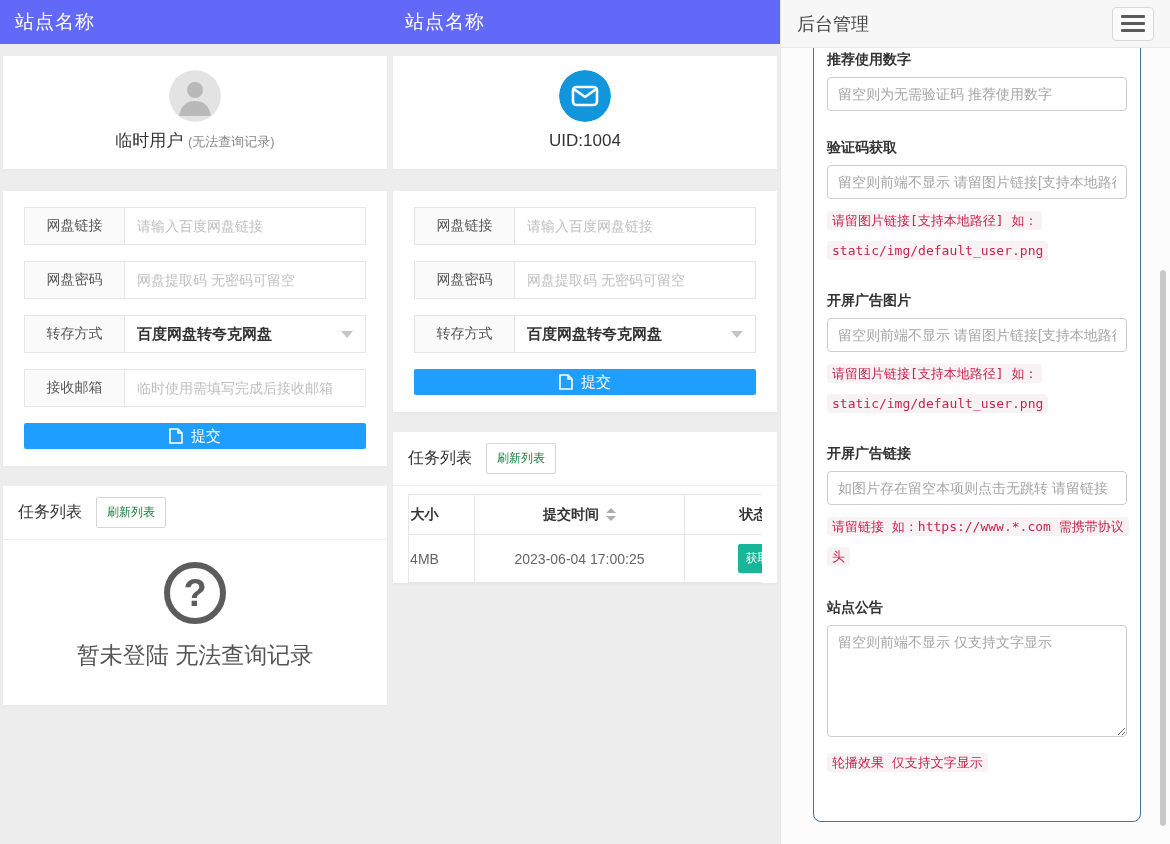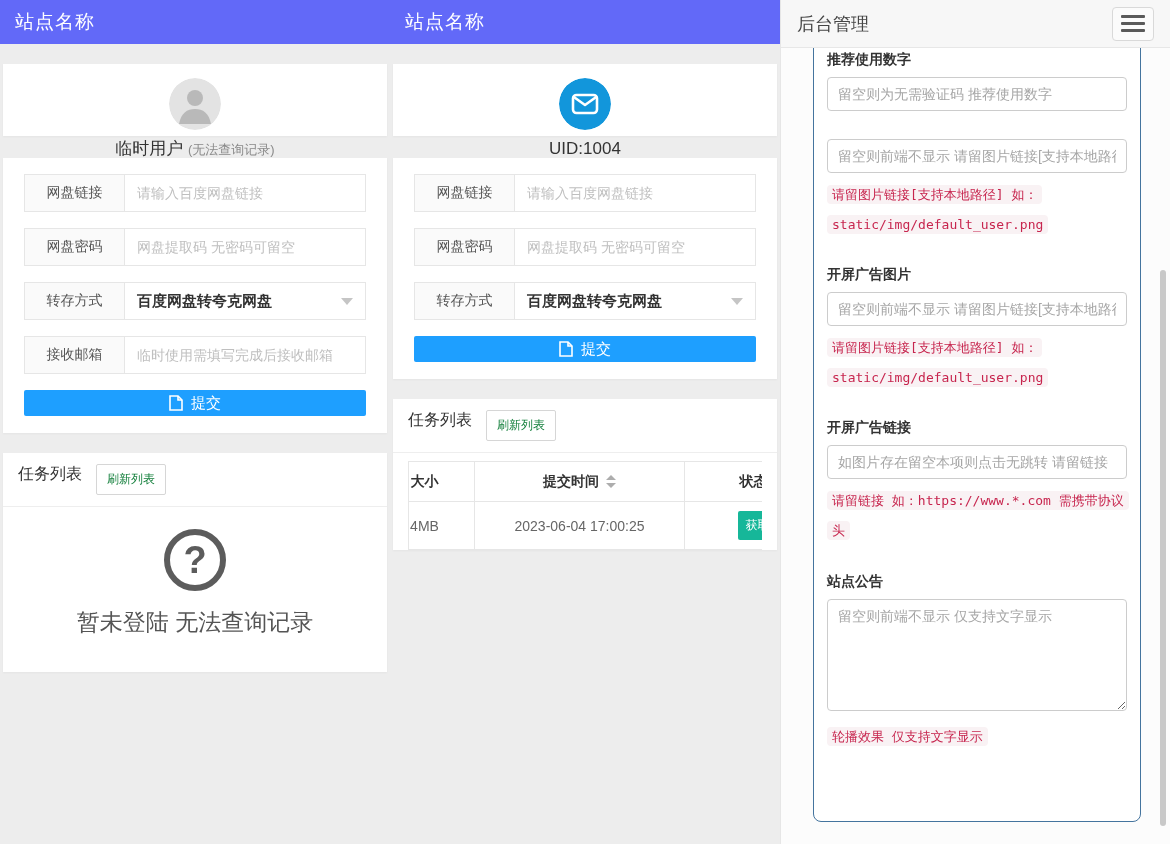--- a/index.html
+++ b/index.html
@@ -8,41 +8,41 @@
 
   .panel { position:absolute; top:0; height:844px; width:390px; }
   .panel-left  { left:0;    background:#ededed; }
   .panel-mid   { left:390px; background:#ededed; }
   .panel-admin { left:780px; background:#fcfcfc; border-left:1px solid #e6e6e6; }
 
   
   .site-header { height:44px; background:#6269f8; color:#fff; font-size:19px;
                  line-height:44px; padding:0 15px; letter-spacing:1px; }
   .card { background:#fff; margin:0 3px; box-shadow:0 1px 2px rgba(0,0,0,.04); }
-  .user-card { margin-top:20px; text-align:center; padding:14px 0 12px; height:72px; }
+  .user-card { margin-top:12px; text-align:center; padding:14px 0 12px; height:113px; }
   .avatar-wrap { width:52px; height:52px; margin:0 auto 8px; border-radius:50%; overflow:hidden; }
   .user-line { font-size:17px; color:#333; line-height:22px; }
   .user-note { font-size:13px; color:#8a8a8a; }
 
   .form-card { margin-top:22px; padding:16px 21px 17px; }
   .form-row { display:flex; border:1px solid #e6e6e6; height:38px; margin-bottom:16px; background:#fff; }
   .form-label { width:100px; min-width:100px; background:#fafafa; border-right:1px solid #e6e6e6;
                 display:flex; align-items:center; justify-content:center; font-size:14px; color:#555; }
   .form-input { flex:1; border:none; outline:none; padding:0 12px; font-size:14px; color:#ef4444; min-width:0; }
   .form-input::placeholder { color:#bfbfbf; }
   .form-select { flex:1; display:flex; align-items:center; justify-content:space-between;
                  padding:0 12px; cursor:pointer; min-width:0; }
   .form-select span { font-size:15px; font-weight:700; color:#333; }
   .caret-down { width:0; height:0; border-left:6px solid transparent; border-right:6px solid transparent;
                 border-top:7px solid #c5c5c5; }
   .submit-btn { width:100%; height:26px; background:#1e9fff; border:none; border-radius:2px; color:#fff;
                 font-size:15px; display:flex; align-items:center; justify-content:center; gap:8px; cursor:pointer; }
 
   .task-card { margin-top:20px; }
-  .task-head { display:flex; gap:14px; padding:11px 15px; border-bottom:1px solid #eee; }
+  .task-head { display:flex; align-items:center; gap:14px; padding:11px 15px; border-bottom:1px solid #eee; }
   .task-title { font-size:16px; color:#333; }
   .refresh-btn { font-size:12px; color:#15803d; background:#fff; border:1px solid #d6d6d6;
                  border-radius:2px; padding:6px 10px; cursor:pointer; }
   .empty-state { padding:22px 0 34px; text-align:center; }
   .q-circle { width:62px; height:62px; border:6px solid #5c5c5c; border-radius:50%;
               display:flex; align-items:center; justify-content:center;
               font-size:38px; font-weight:700; color:#5c5c5c; margin:0 auto 16px; }
   .empty-text { font-size:23px; color:#555; }
 
   
@@ -241,20 +241,21 @@
 
     <div class="admin-content">
       <div class="admin-card">
 
         <div class="admin-group">
           <label class="admin-label">推荐使用数字</label>
           <input class="admin-input" placeholder="留空则为无需验证码 推荐使用数字" style="">
         </div>
 
         <div class="admin-group">
+          <label class="admin-label">验证码获取</label>
           <input class="admin-input" placeholder="留空则前端不显示 请留图片链接[支持本地路径]" style="">
           <div class="admin-hint"><code>请留图片链接[支持本地路径] 如：static/img/default_user.png</code></div>
         </div>
 
         <div class="admin-group">
           <label class="admin-label">开屏广告图片</label>
           <input class="admin-input" placeholder="留空则前端不显示 请留图片链接[支持本地路径]" style="">
           <div class="admin-hint"><code>请留图片链接[支持本地路径] 如：static/img/default_user.png</code></div>
         </div>
 

